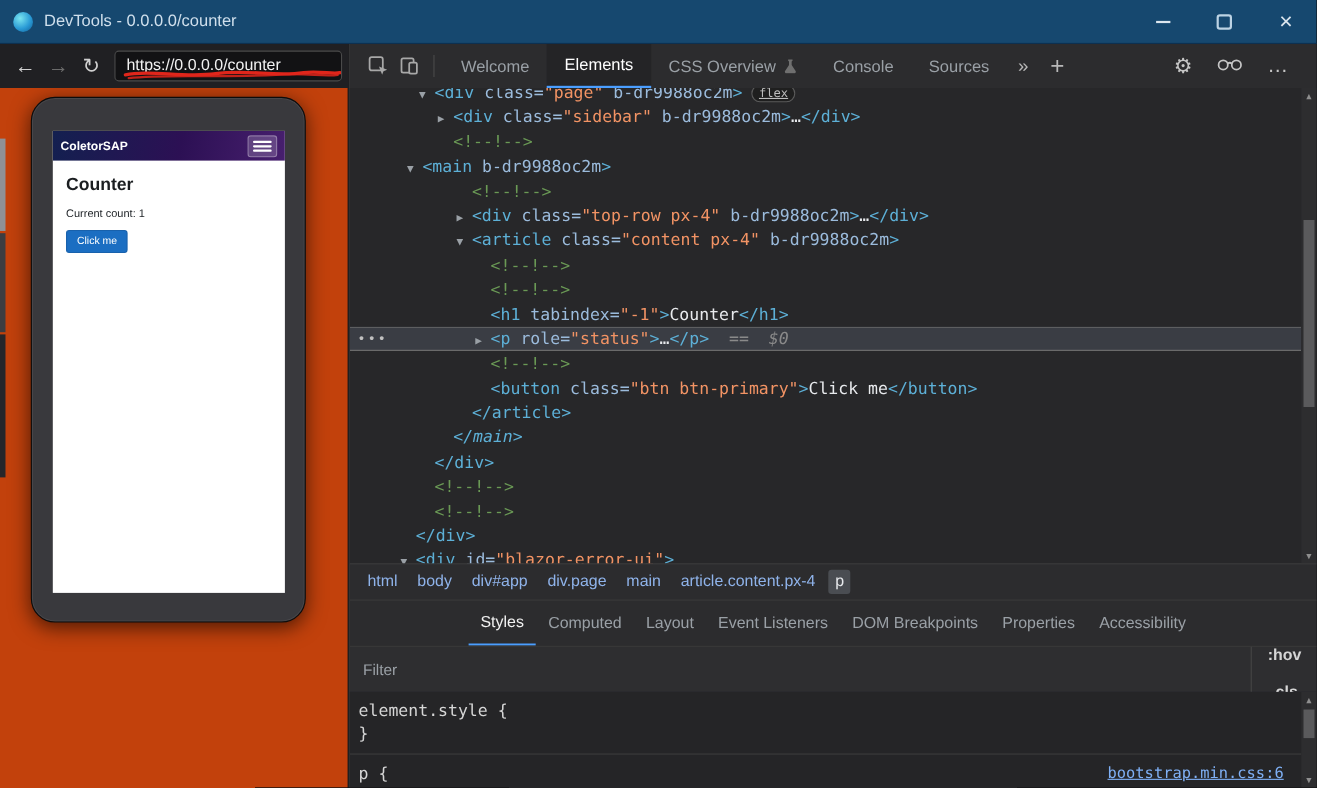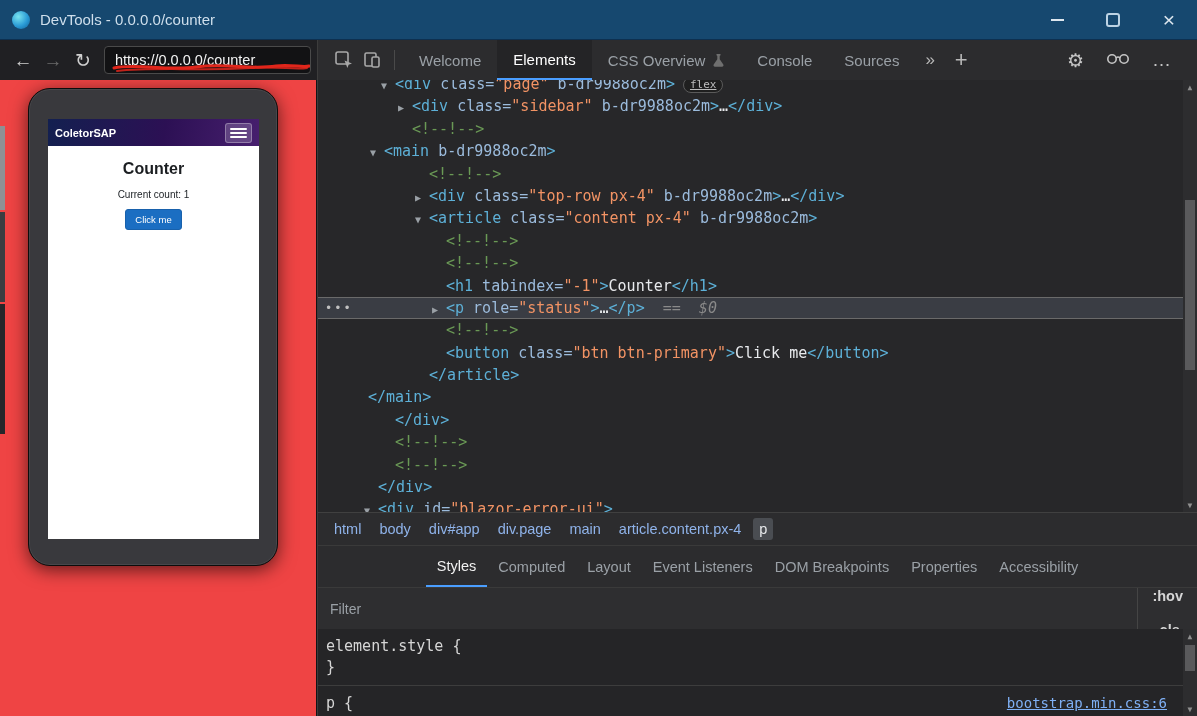--- a/index.html
+++ b/index.html
@@ -30,21 +30,21 @@
   
   .left { width:318px; position:relative; background:#131316; border-right:1px solid #3c3c3c; flex:none; }
   .left-toolbar { height:40px; background:#202023; display:flex; align-items:center; gap:4px; padding:0 6px 0 10px; }
   .nav-btn { color:#d0d0d0; font-size:19px; width:26px; text-align:center; line-height:1; }
   .nav-btn.disabled { color:#6b6b6b; }
   .url-bar { position:relative; flex:1; height:28px; background:#121214; border:1px solid #4a4a4a;
     border-radius:4px; display:flex; align-items:center; padding:0 10px; margin-left:4px;
     color:#f2f2f2; font-size:14.5px; white-space:nowrap; overflow:hidden; }
   .url-scribble { position:absolute; left:6px; right:8px; bottom:0; height:12px; }
 
-  .viewport { position:absolute; left:0; right:1px; top:40px; bottom:0; background:#ef4444; overflow:hidden;text-align:center; }
+  .viewport { position:absolute; left:0; right:1px; top:40px; bottom:0; background:#c2410c; overflow:hidden; }
   .bg-sliver { position:absolute; left:0; width:5px; }
   .sliver-1 { top:46px; height:84px; background:#8f9094; }
   .sliver-2 { top:132px; height:90px; background:#3c3d41; }
   .sliver-3 { top:224px; height:130px; background:#26262a; }
 
   .phone { position:absolute; left:28px; top:8px; width:250px; height:478px;
     background:#39393d; border:1px solid #0c0c0c; border-radius:22px;
     box-shadow: inset 0 0 0 1px #47474b, 0 4px 18px rgba(0,0,0,.6); }
   .screen { position:absolute; left:19px; top:30px; width:211px; height:420px; background:#fff; overflow:hidden; }
   .appbar { height:27px; background:linear-gradient(100deg,#132050 0%, #2c1054 55%, #471f6e 100%);
@@ -254,21 +254,21 @@
             <div class="tree-row" style="padding-left: 97px;"><span class="tk-arr"></span><span class="tk-com">&lt;!--!--&gt;</span></div>
             <div class="tree-row" style="padding-left: 97px;"><span class="tk-arr">▶</span><span class="tk-tag">&lt;div</span><span class="tk-attr"> class=</span><span class="tk-val">"top-row px-4"</span><span class="tk-attr"> b-dr9988oc2m</span><span class="tk-tag">&gt;</span><span class="tk-txt">…</span><span class="tk-tag">&lt;/div&gt;</span></div>
             <div class="tree-row" style="padding-left: 97px;"><span class="tk-arr">▼</span><span class="tk-tag">&lt;article</span><span class="tk-attr"> class=</span><span class="tk-val">"content px-4"</span><span class="tk-attr"> b-dr9988oc2m</span><span class="tk-tag">&gt;</span></div>
             <div class="tree-row" style="padding-left: 114px;"><span class="tk-arr"></span><span class="tk-com">&lt;!--!--&gt;</span></div>
             <div class="tree-row" style="padding-left: 114px;"><span class="tk-arr"></span><span class="tk-com">&lt;!--!--&gt;</span></div>
             <div class="tree-row" style="padding-left: 114px;"><span class="tk-arr"></span><span class="tk-tag">&lt;h1</span><span class="tk-attr"> tabindex=</span><span class="tk-val">"-1"</span><span class="tk-tag">&gt;</span><span class="tk-txt">Counter</span><span class="tk-tag">&lt;/h1&gt;</span></div>
             <div class="tree-row selected" style="padding-left: 114px;"><span class="gutter-dots">•••</span><span class="tk-arr">▶</span><span class="tk-tag">&lt;p</span><span class="tk-attr"> role=</span><span class="tk-val">"status"</span><span class="tk-tag">&gt;</span><span class="tk-txt">…</span><span class="tk-tag">&lt;/p&gt;</span><span class="tk-hint">  ==  $0</span></div>
             <div class="tree-row" style="padding-left: 114px;"><span class="tk-arr"></span><span class="tk-com">&lt;!--!--&gt;</span></div>
             <div class="tree-row" style="padding-left: 114px;"><span class="tk-arr"></span><span class="tk-tag">&lt;button</span><span class="tk-attr"> class=</span><span class="tk-val">"btn btn-primary"</span><span class="tk-tag">&gt;</span><span class="tk-txt">Click me</span><span class="tk-tag">&lt;/button&gt;</span></div>
             <div class="tree-row" style="padding-left: 97px;"><span class="tk-arr"></span><span class="tk-tag">&lt;/article&gt;</span></div>
-            <div class="tree-row" style="padding-left: 36px;"><span class="tk-arr"></span><span class="tk-tag">&lt;/main&gt;</span></div>
+            <div class="tree-row" style="padding-left: 80px; font-style: italic;"><span class="tk-arr"></span><span class="tk-tag">&lt;/main&gt;</span></div>
             <div class="tree-row" style="padding-left: 63px;"><span class="tk-arr"></span><span class="tk-tag">&lt;/div&gt;</span></div>
             <div class="tree-row" style="padding-left: 63px;"><span class="tk-arr"></span><span class="tk-com">&lt;!--!--&gt;</span></div>
             <div class="tree-row" style="padding-left: 63px;"><span class="tk-arr"></span><span class="tk-com">&lt;!--!--&gt;</span></div>
             <div class="tree-row" style="padding-left: 46px;"><span class="tk-arr"></span><span class="tk-tag">&lt;/div&gt;</span></div>
             <div class="tree-row" style="padding-left: 46px;"><span class="tk-arr">▼</span><span class="tk-tag">&lt;div</span><span class="tk-attr"> id=</span><span class="tk-val">"blazor-error-ui"</span><span class="tk-tag">&gt;</span></div>
           </div>
         <div class="vscroll">
           <span class="sarr up">▲</span>
           <div class="vthumb" style="top:120px; height:170px;"></div>
           <span class="sarr down">▼</span>

